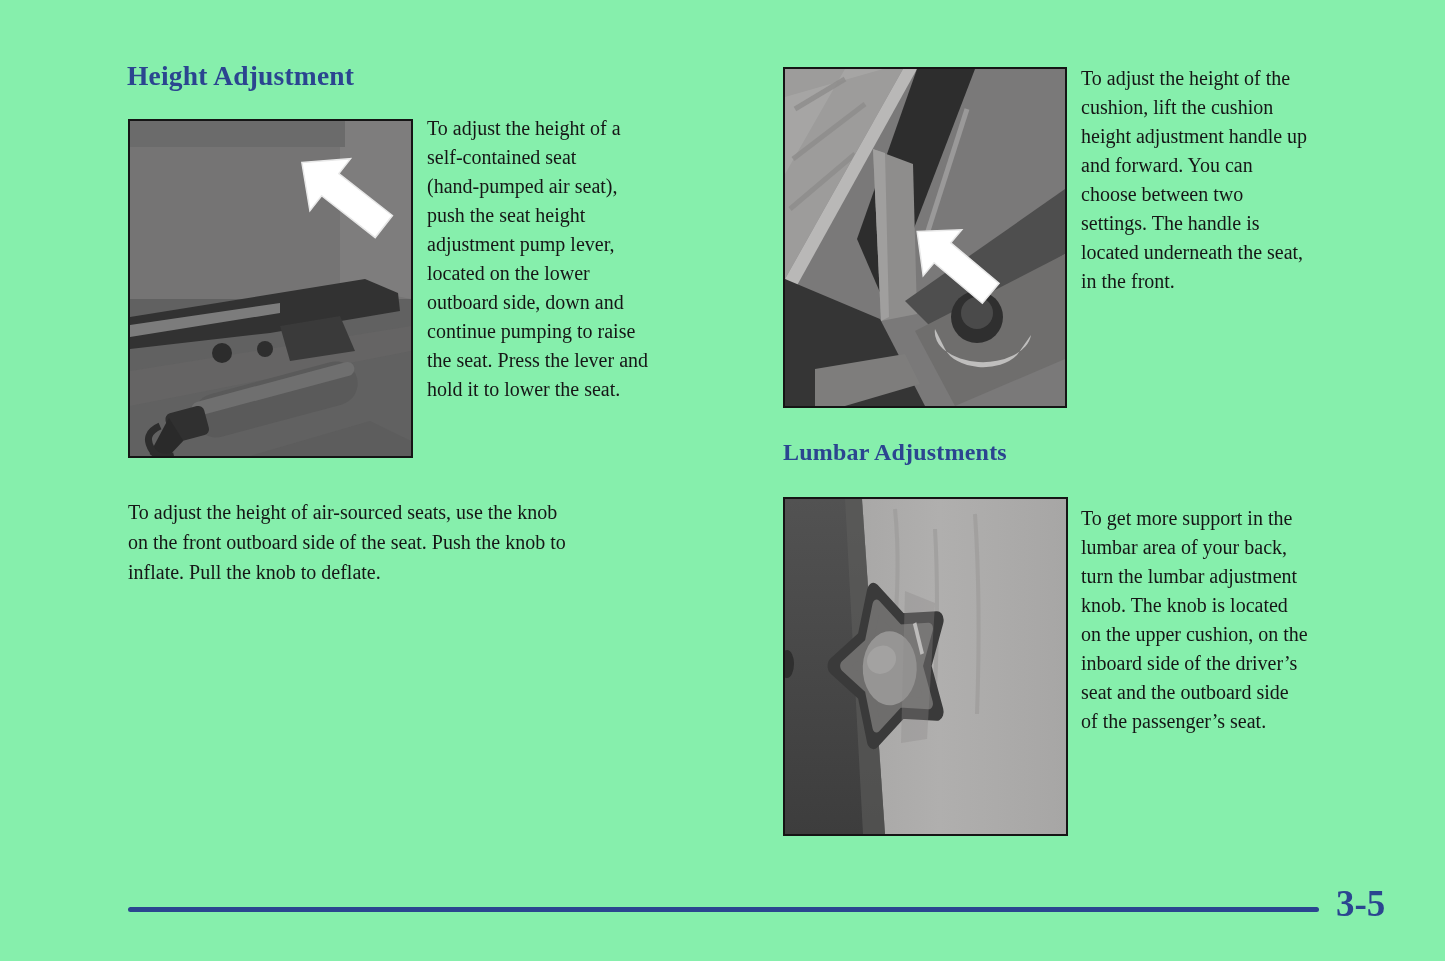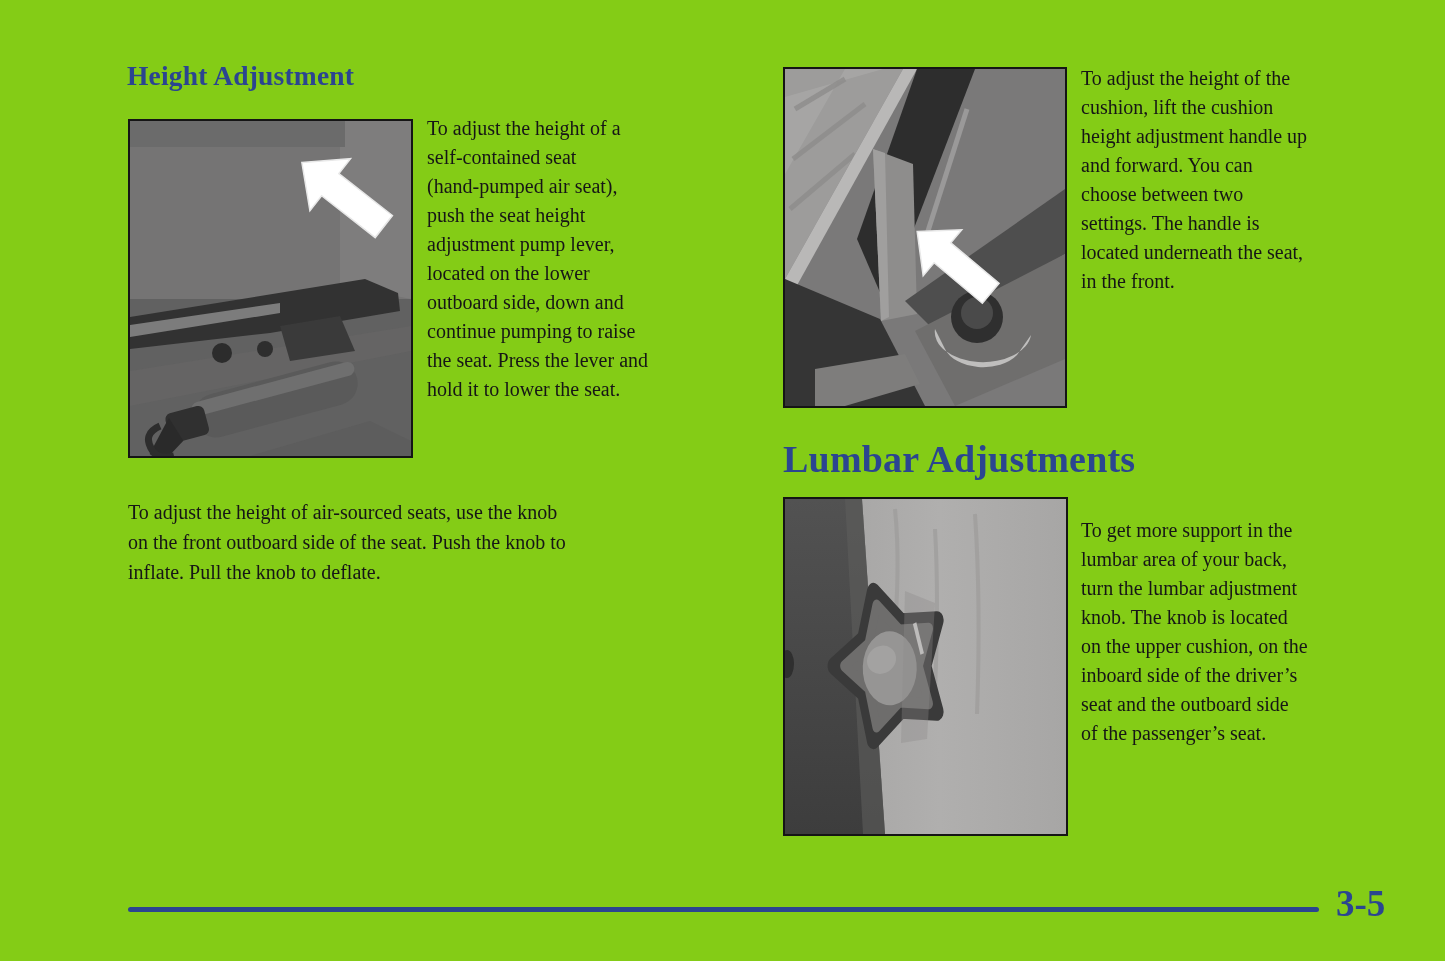--- a/index.html
+++ b/index.html
@@ -1,25 +1,25 @@
 <!DOCTYPE html>
 <html style="--accent: #2b4590;"><head>
 <meta charset="utf-8">
 <style>
   :root { --accent:#2b4590; --ink:#161616; }
   * { margin:0; padding:0; box-sizing:border-box; }
   html,body { background:#ffffff; }
   .page {
-    position:relative; width:1445px; height:961px; background:#84cc16;
+    position:relative; width:1445px; height:961px; background:#86efac;
     font-family:"Liberation Serif","DejaVu Serif",serif; color:var(--ink);
     overflow:hidden;
   }
   .heading {
     position:absolute; font-weight:bold; color:var(--accent);
-    font-size:38px; line-height:1.05; letter-spacing:0.2px;
+    font-size:24px; line-height:1.05; letter-spacing:0.2px;
   }
   .body-text {
     position:absolute; font-size:20px; line-height:29px;
     white-space:pre-line; color:var(--ink);
   }
   .photo {
     position:absolute; border:2px solid #151515; background:#6e6e6e; overflow:hidden;
   }
   .photo svg { display:block; width:100%; height:100%; }
   .footer-rule {
@@ -148,21 +148,21 @@
         <polygon points="-13.5,-76.8 20.2,-41.3 68.9,-36.6 45.6,6.4 56.1,54.2 8,45.3 -34.2,70.1 -40.6,21.6 -77.2,-10.9 -33.1,-32" fill="#3a3a3a" stroke="#3a3a3a" stroke-width="18" stroke-linejoin="round"></polygon>
         <polygon transform="scale(0.82)" points="-13.5,-76.8 20.2,-41.3 68.9,-36.6 45.6,6.4 56.1,54.2 8,45.3 -34.2,70.1 -40.6,21.6 -77.2,-10.9 -33.1,-32" fill="#6e6d6c" stroke="#6e6d6c" stroke-width="14" stroke-linejoin="round"></polygon>
         <circle cx="-2" cy="2" r="37" fill="#969594"></circle>
         <ellipse cx="-12" cy="-8" rx="20" ry="14" fill="#a3a2a1"></ellipse>
         <line x1="38" y1="-38" x2="44" y2="-6" stroke="#d8d7d6" stroke-width="5"></line>
       </g>
       <polygon points="120,92 150,104 142,240 116,244" fill="#8b8a89" opacity="0.35"></polygon>
     </svg>
   </div>
 
-  <div class="body-text" style="left:1081px; top:516px; width:340px;">To get more support in the
+  <div class="body-text" style="left:1081px; top:504px; width:340px;">To get more support in the
 lumbar area of your back,
 turn the lumbar adjustment
 knob. The knob is located
 on the upper cushion, on the
 inboard side of the driver’s
 seat and the outboard side
 of the passenger’s seat.</div>
 
   <div class="footer-rule"></div>
   <div class="page-number">3-5</div>

